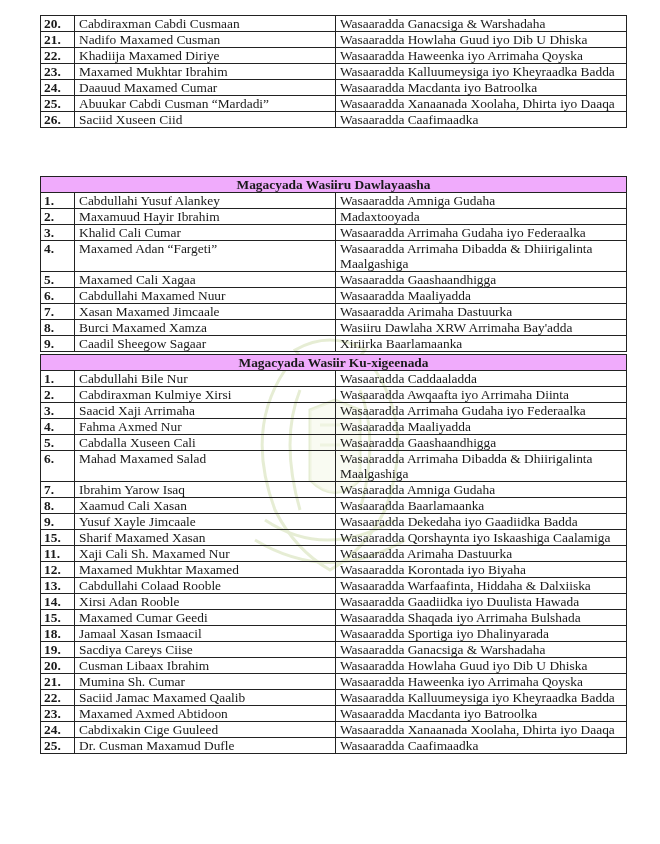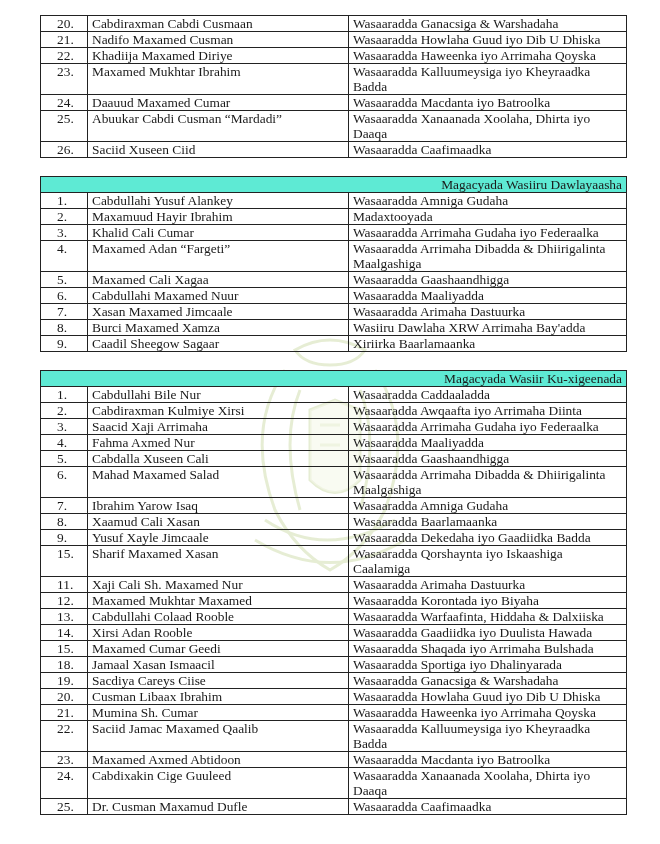--- a/index.html
+++ b/index.html
@@ -4,27 +4,27 @@
   <style>
     html, body { margin: 0; padding: 0; background: #ffffff; }
     body { width: 660px; height: 844px; position: relative; overflow: hidden;
            font-family: "Liberation Serif", serif; color: #1a1a1a; }
     .watermark { position: absolute; left: 225px; top: 330px; width: 210px; height: 260px;
                  opacity: 0.35; pointer-events: none; z-index: 0; }
     .tbl { position: absolute; left: 40px; width: 587px; border-collapse: collapse;
            font-size: 13.4px; z-index: 1; }
     .tbl td, .tbl th { border: 1px solid #222; padding: 0 4px; vertical-align: top;
                        line-height: 15px; }
-    .tbl td.num { width: 26px; font-weight: normal; padding-left: 16px; }
+    .tbl td.num { width: 26px; font-weight: bold; padding-left: 3px; }
     .tbl td.name { width: 252px; }
     .tbl td.min { }
-    .tbl th { background: #5eead4; font-weight: normal; text-align: right; height: 15px; }
+    .tbl th { background: #f0abfc; font-weight: bold; text-align: center; height: 15px; }
     #t1 { top: 15px; }
     #t2 { top: 176px; }
-    #t3 { top: 370px; border-radius: 12px; }
+    #t3 { top: 354px; border-radius: 12px; }
     .tbl { border: 1.5px solid #222; }
   </style>
 </head>
 <body>
 
 <svg class="watermark" viewBox="0 0 210 260">
   <g fill="none" stroke="#b9cc86" stroke-width="3">
     <path d="M70 20 q35 -20 70 0 q-10 15 -35 15 q-25 0 -35 -15z"></path>
     <path d="M60 40 q-40 60 -10 140 q20 40 55 60 q35 -20 55 -60 q30 -80 -10 -140"></path>
     <path d="M75 60 q-20 50 0 120 M135 60 q20 50 0 120"></path>

